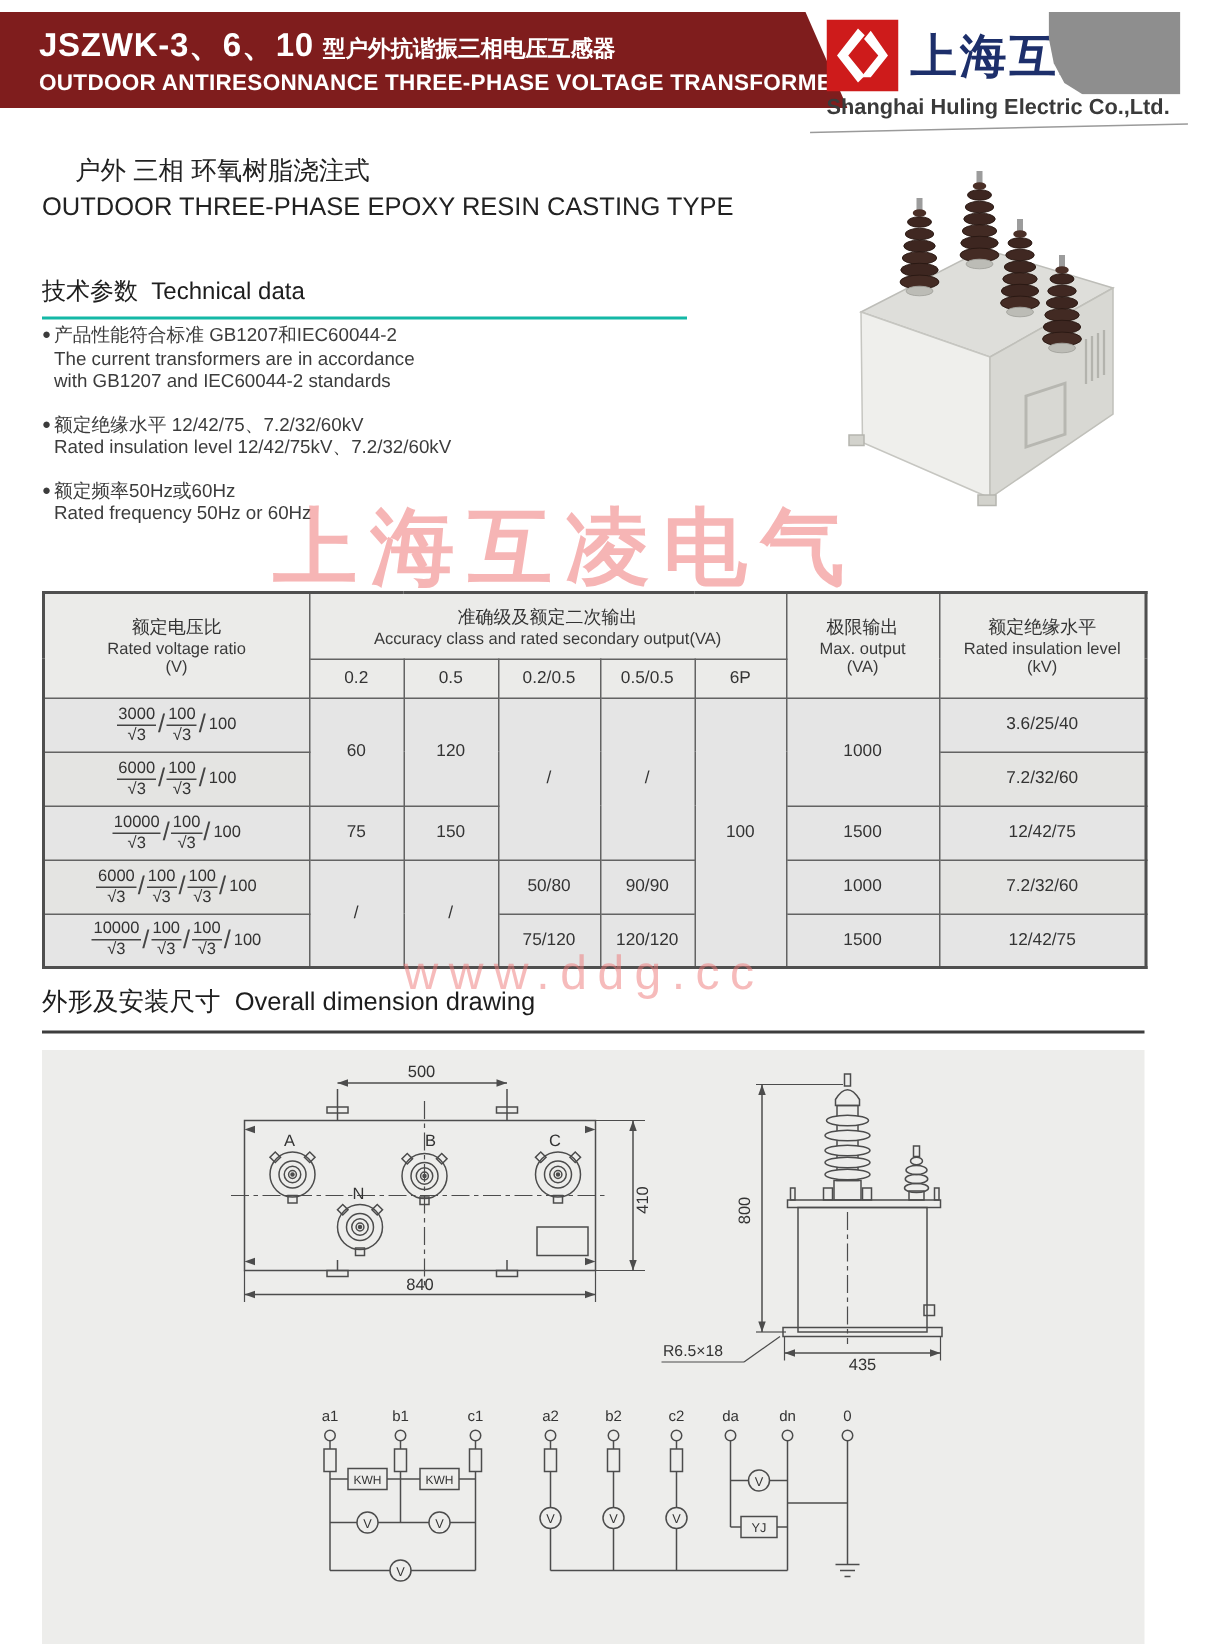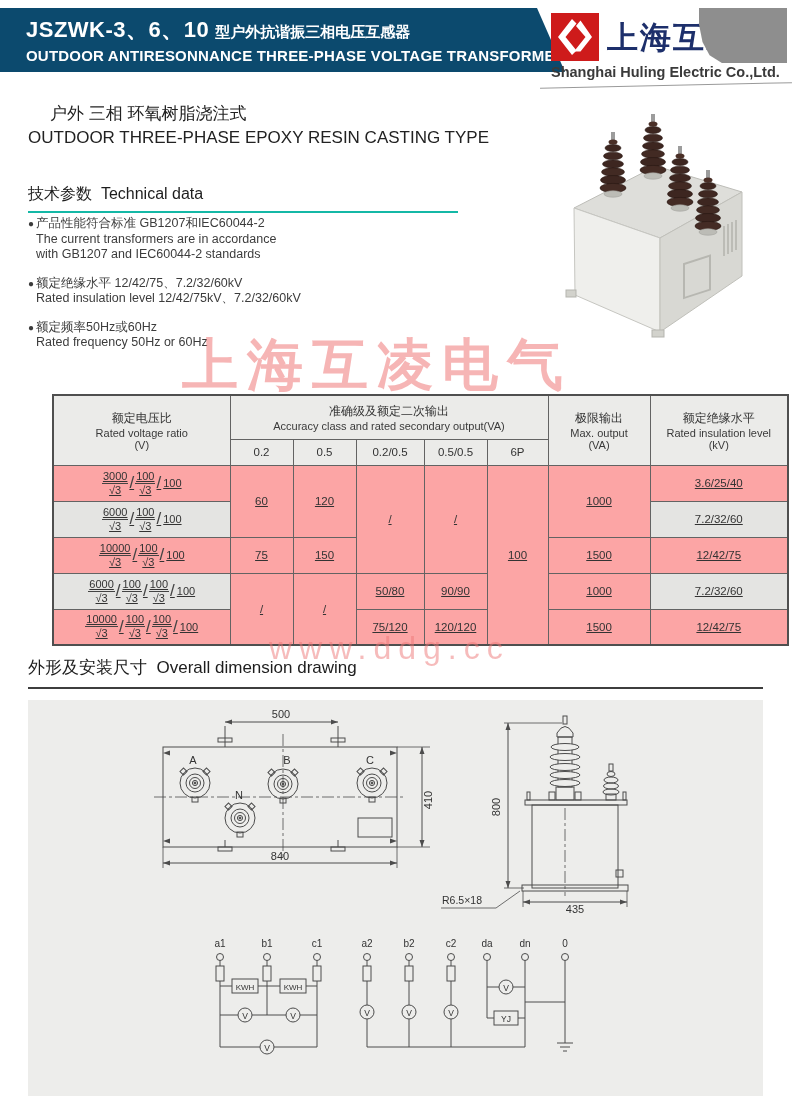--- a/index.html
+++ b/index.html
@@ -1,20 +1,20 @@
 <!DOCTYPE html>
 <html><head>
 <meta charset="utf-8">
 <style>
   html,body{margin:0;padding:0;background:#fff;}
   body{font-family:"Liberation Sans","DejaVu Sans",sans-serif;color:#2e2e2e;}
   .page{position:relative;width:810px;height:1096px;background:#fff;overflow:hidden;}
 
   
-  .banner{position:absolute;left:0;top:8px;width:568px;height:64px;background:#0c4a6e;
+  .banner{position:absolute;left:0;top:8px;width:568px;height:64px;background:#7f1d1d;
           clip-path:polygon(0 0,537px 0,565px 100%,0 100%);color:#fff;padding-left:26px;box-sizing:border-box;}
   .banner .l1{padding-top:7px;white-space:nowrap;}
   .banner .model{font-size:22px;font-weight:bold;letter-spacing:.5px;}
   .banner .suffix{font-size:15px;font-weight:bold;margin-left:6px;}
   .banner .l2{font-size:15px;font-weight:bold;letter-spacing:.2px;margin-top:2px;}
   .logo-box{position:absolute;left:551px;top:13px;width:48px;height:48px;}
   .logo-cn{position:absolute;left:607px;top:17px;font-size:31px;font-weight:bold;color:#1d2f6b;letter-spacing:2px;white-space:nowrap;}
   .company-en{position:absolute;left:551px;top:64px;font-size:14.5px;color:#3a3a3a;white-space:nowrap;font-weight:bold;}
   .company-line{position:absolute;left:540px;top:85px;width:252px;height:1px;background:#9a9a9a;transform:rotate(-1.3deg);}
   .corner-tab{position:absolute;left:699px;top:8px;width:88px;height:55px;background:#8e8e8e;
@@ -36,26 +36,26 @@
   .photo{position:absolute;left:556px;top:106px;width:200px;height:235px;}
 
   
   .wm{position:absolute;color:rgba(238,120,120,.55);font-weight:bold;white-space:nowrap;pointer-events:none;z-index:5;}
   .wm1{left:182px;top:328px;font-size:56px;letter-spacing:9px;}
   .wm2{left:296px;top:568px;font-size:50px;letter-spacing:2px;color:rgba(233,100,100,.6);}
   .wm3{left:269px;top:630px;font-size:32px;letter-spacing:7px;font-weight:normal;color:rgba(238,120,120,.5);}
 
   
   table.spec{position:absolute;left:28px;top:394px;width:735px;border-collapse:collapse;table-layout:fixed;
-             font-size:11.5px;color:#333;background:#fca5a5;margin-left:24px;}
+             font-size:11.5px;color:#333;background:#e5e5e5;}
   table.spec th,table.spec td{border:1px solid #636363;text-align:center;vertical-align:middle;padding:0;}
   table.spec{border:2px solid #4f4f4f;}
   table.spec tr.hrow1{height:44px;}
   table.spec tr.hrow2{height:26px;}
-  table.spec tr.brow{height:36px;text-decoration:underline;}
+  table.spec tr.brow{height:36px;}
   table.spec th{background:#ebebe9;font-weight:normal;}
   table.spec .hcn{font-size:12px;}
   table.spec .hen{font-size:11px;color:#3a3a3a;}
   td.gray,th.gray{background:#e4e4e2;}
   td.ratio{font-size:11px;}
   .rwrap{display:flex;align-items:center;justify-content:center;}
   .fr{display:inline-flex;flex-direction:column;align-items:center;line-height:11px;}
   .fr i{font-style:normal;border-bottom:1px solid #444;padding:0 1px 1px 1px;}
   .fr b{font-weight:normal;padding-top:1px;}
   .sl{font-size:17px;font-weight:300;margin:0 1px;color:#444;}

